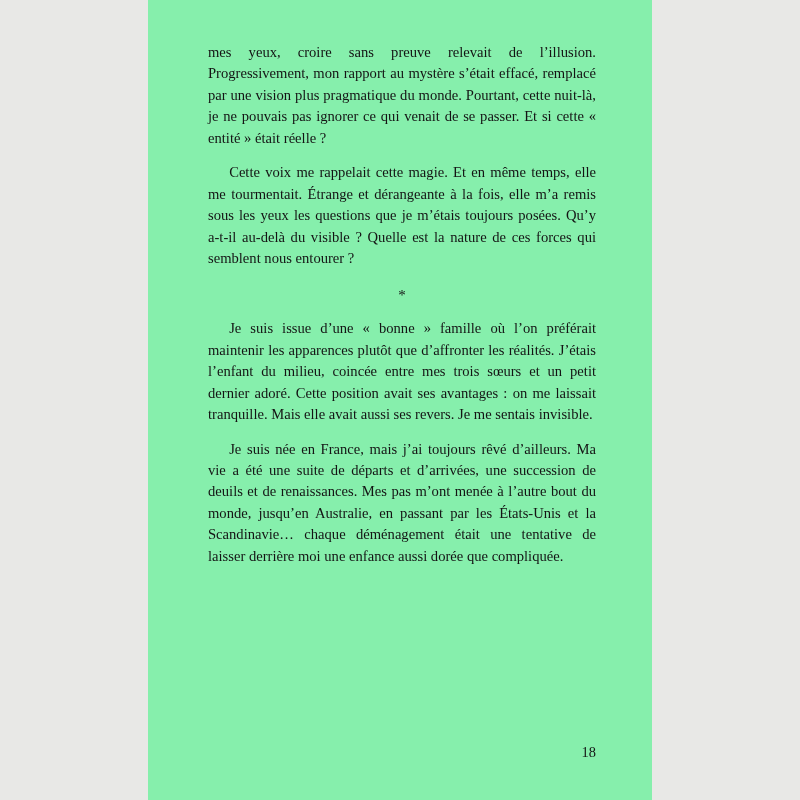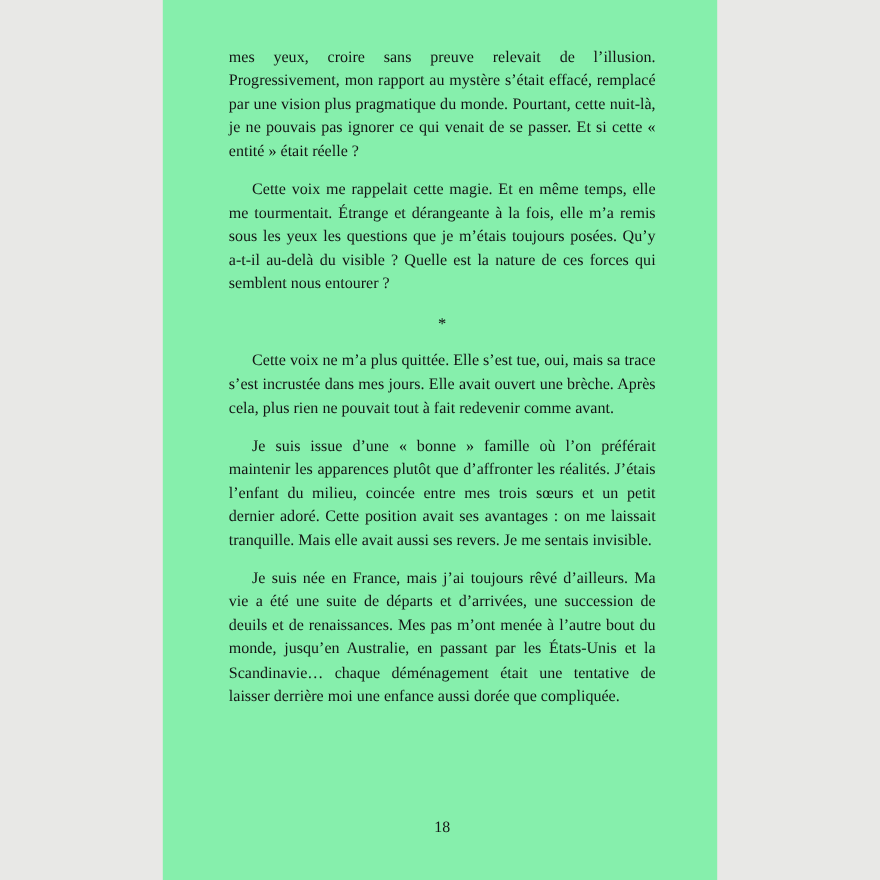--- a/index.html
+++ b/index.html
@@ -61,41 +61,40 @@
     text-align: center;
     color: #0d0d0d;
     margin: 0 0 20px 0;
     letter-spacing: 0.2px;
   }
   .folio {
     position: absolute;
     left: 0;
     right: 0;
     top: 702px;
-    text-align: center;
+    text-align: right;
     font-family: "Liberation Serif", serif;
     font-size: 14.4px;
     color: #141414;
   }
 </style>
 </head>
 <body>
 
 <div class="page">
   <div class="page-inner">
 
     <div class="body-text">
       <p>mes yeux, croire sans preuve relevait de l’illusion. Progressivement, mon rapport au mystère s’était effacé, remplacé par une vision plus pragmatique du monde. Pourtant, cette nuit-là, je ne pouvais pas ignorer ce qui venait de se passer. Et si cette « entité » était réelle ?</p>
       <p class="indent">Cette voix me rappelait cette magie. Et en même temps, elle me tourmentait. Étrange et dérangeante à la fois, elle m’a remis sous les yeux les questions que je m’étais toujours posées. Qu’y a-t-il au-delà du visible ? Quelle est la nature de ces forces qui semblent nous entourer ?</p>
     </div>
 
     <div class="sep">*</div>
 
 
     <div class="body-text">
-      <p class="indent">Cette voix ne m’a plus quittée. Elle s’est tue, oui, mais sa trace s’est incrustée dans mes jours. Elle avait ouvert une brèche. Après cela, plus rien ne pouvait tout à fait redevenir comme avant.</p>
       <p class="indent">Je suis issue d’une « bonne » famille où l’on préférait maintenir les apparences plutôt que d’affronter les réalités. J’étais l’enfant du milieu, coincée entre mes trois sœurs et un petit dernier adoré. Cette position avait ses avantages : on me laissait tranquille. Mais elle avait aussi ses revers. Je me sentais invisible.</p>
       <p class="indent">Je suis née en France, mais j’ai toujours rêvé d’ailleurs. Ma vie a été une suite de départs et d’arrivées, une succession de deuils et de renaissances. Mes pas m’ont menée à l’autre bout du monde, jusqu’en Australie, en passant par les États-Unis et la Scandinavie… chaque déménagement était une tentative de laisser derrière moi une enfance aussi dorée que compliquée.</p>
     </div>
 
     <div class="folio">18</div>
   </div>
 </div>
 
 </body></html>

